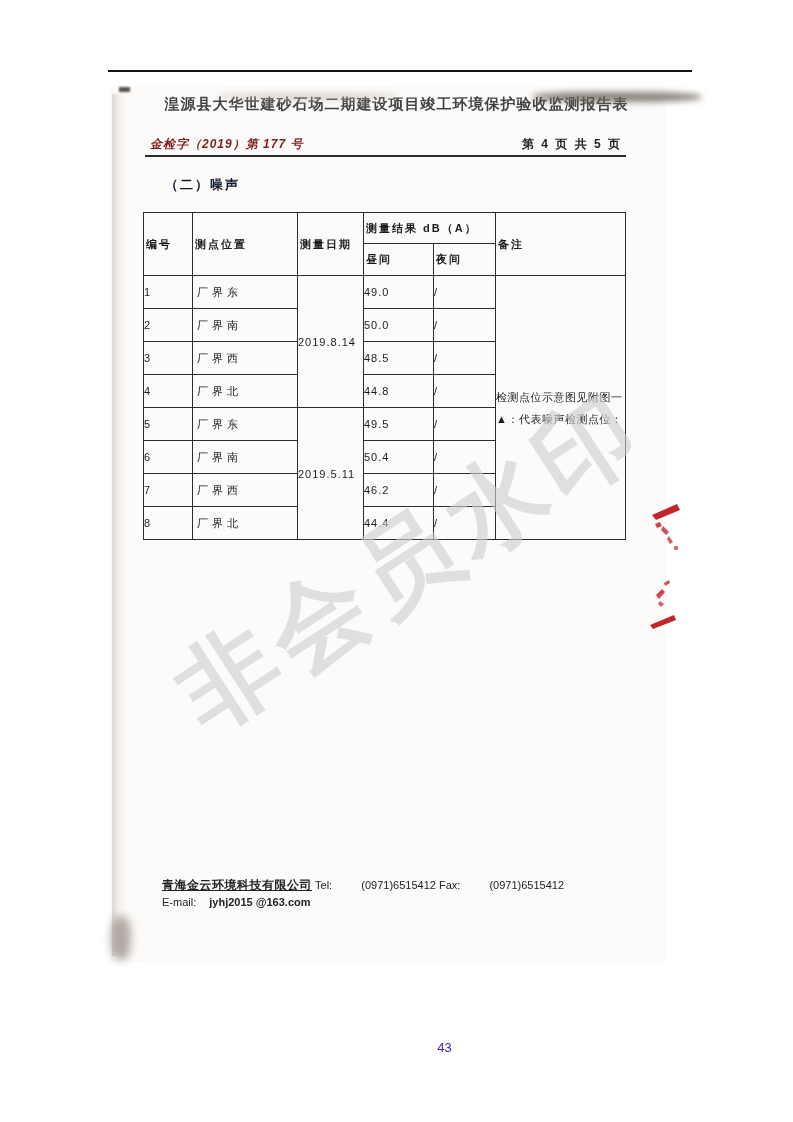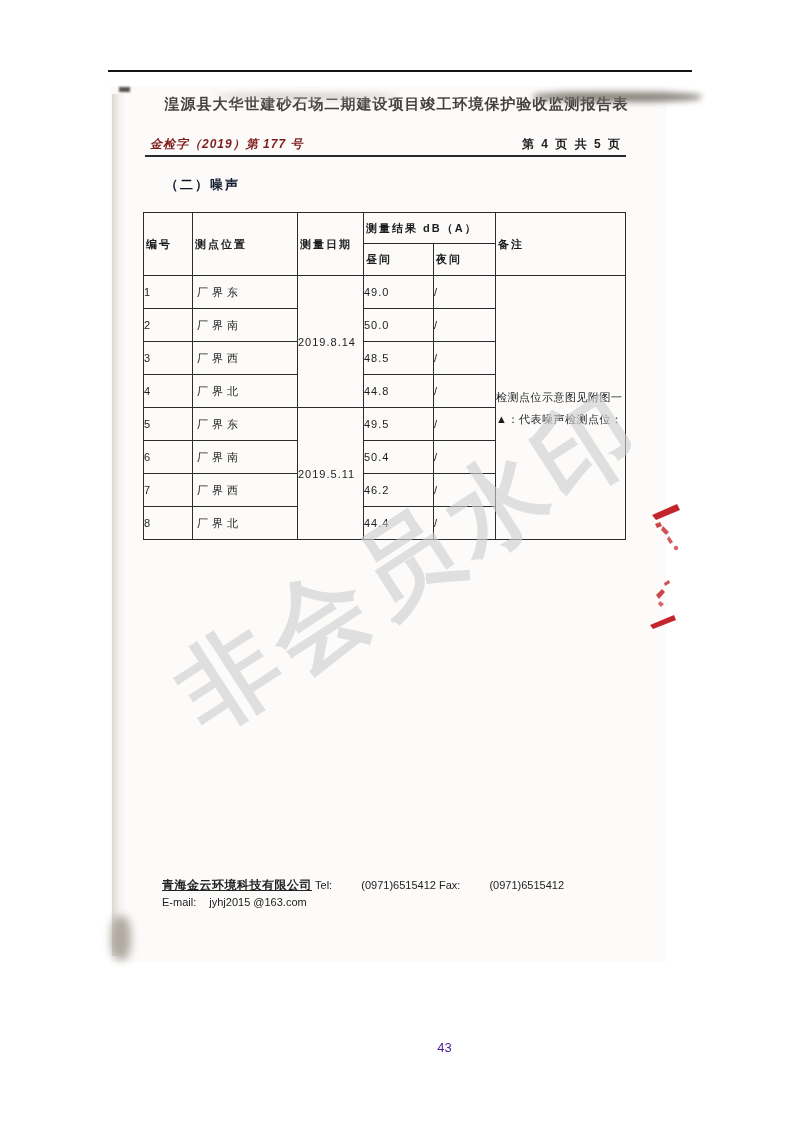--- a/index.html
+++ b/index.html
@@ -50,21 +50,21 @@
   
   .seal{position:absolute;z-index:6;}
   .seal-1{left:649px;top:502px;}
   .seal-2{left:646px;top:579px;}
   
   .footer-line1{position:absolute;left:162px;top:877px;font-size:11px;color:#222;}
   .footer-line1 .company{font-weight:bold;text-decoration:underline;letter-spacing:0.5px;font-family:"Liberation Serif","DejaVu Serif",serif;font-size:12px;}
   .footer-line1 .lbl{}
   .footer-line1 .val{margin-left:26px;}
   .footer-line2{position:absolute;left:162px;top:896px;font-size:11px;color:#222;}
-  .footer-line2 .val{margin-left:10px;}
+  .footer-line2 .val{margin-left:10px;font-weight:bold;}
   .page-number{position:absolute;top:1040px;left:0;width:793px;text-align:center;font-size:13px;color:#4c1d95;padding-left:48px;}
 </style>
 </head>
 <body>
 
 <div class="page">
 
   <div class="doc-title">湟源县大华世建砂石场二期建设项目竣工环境保护验收监测报告表</div>
   <div class="title-rule"></div>
 

